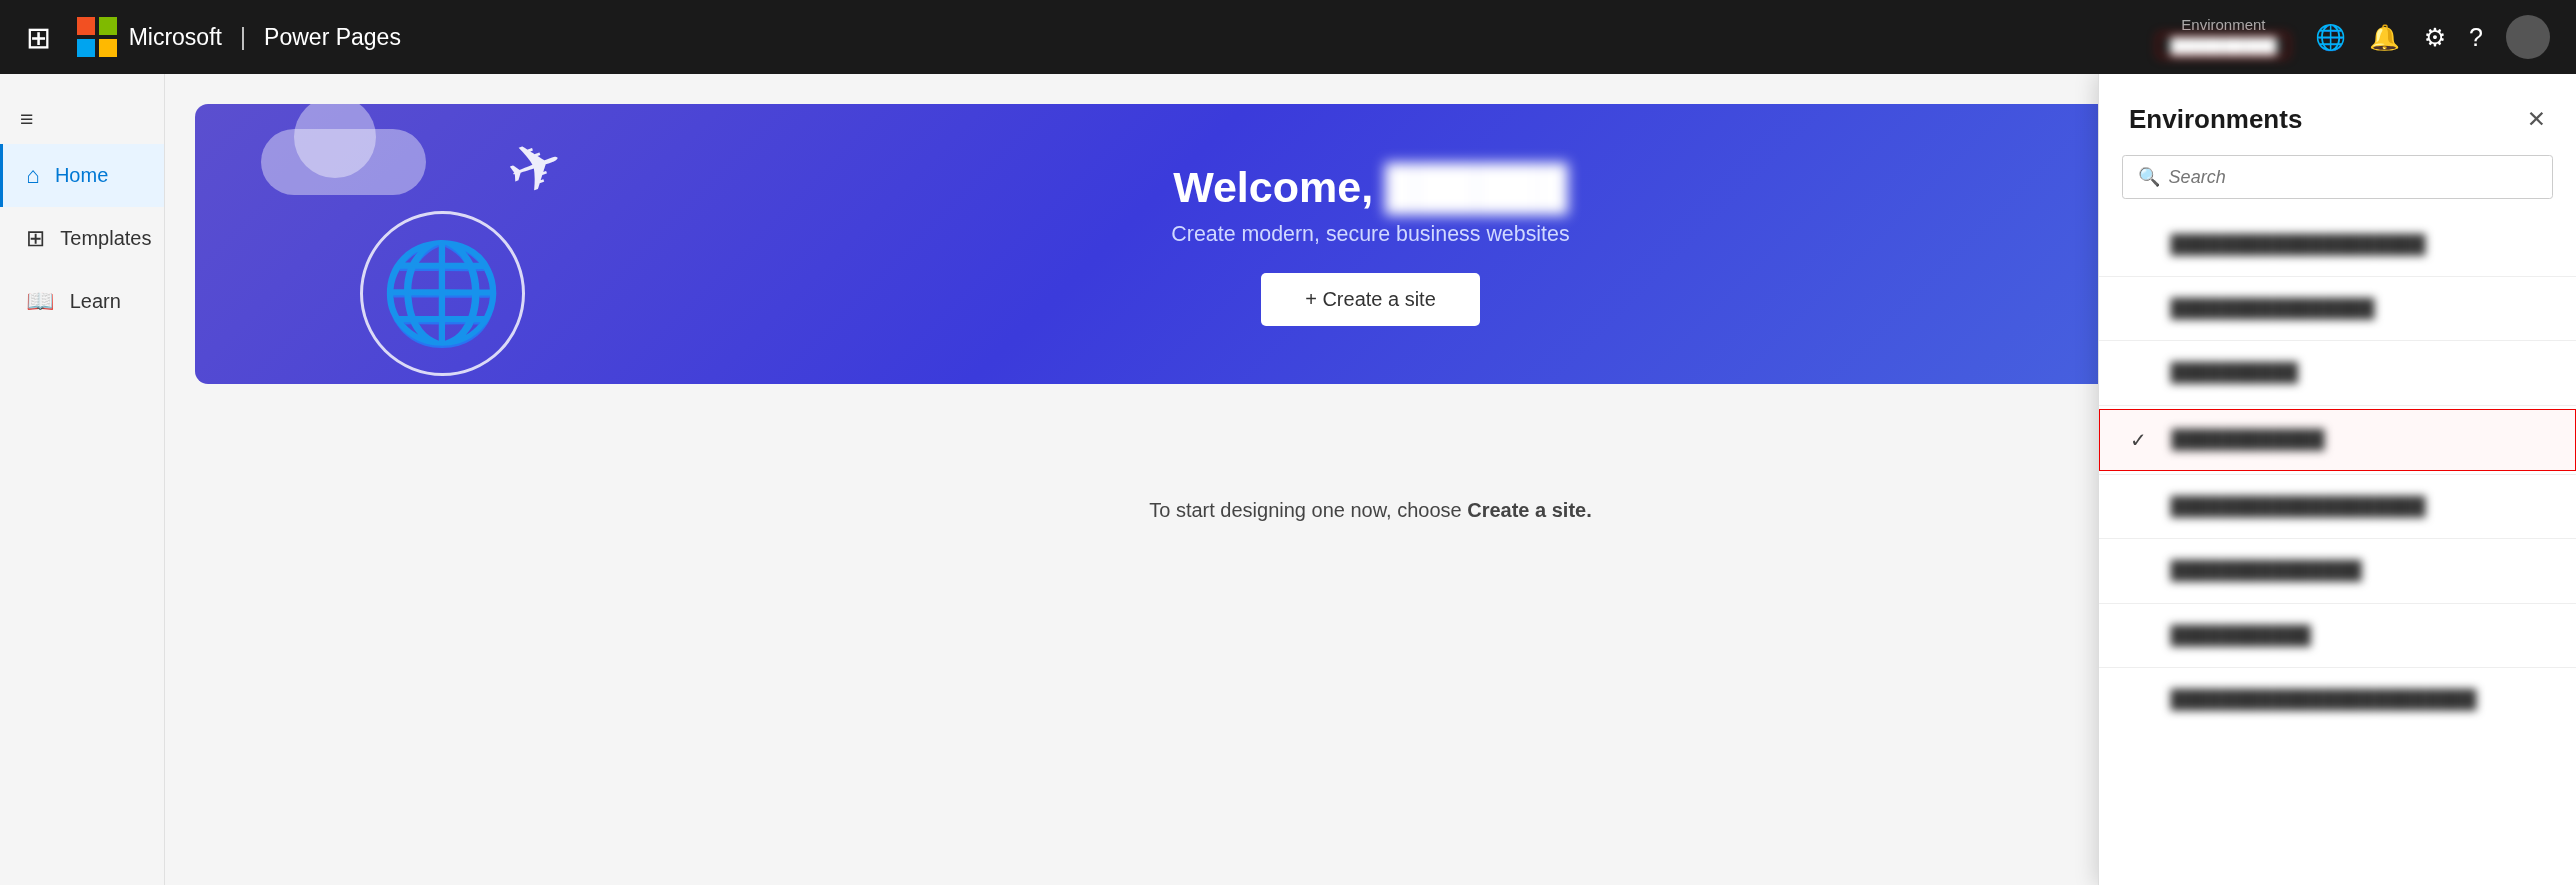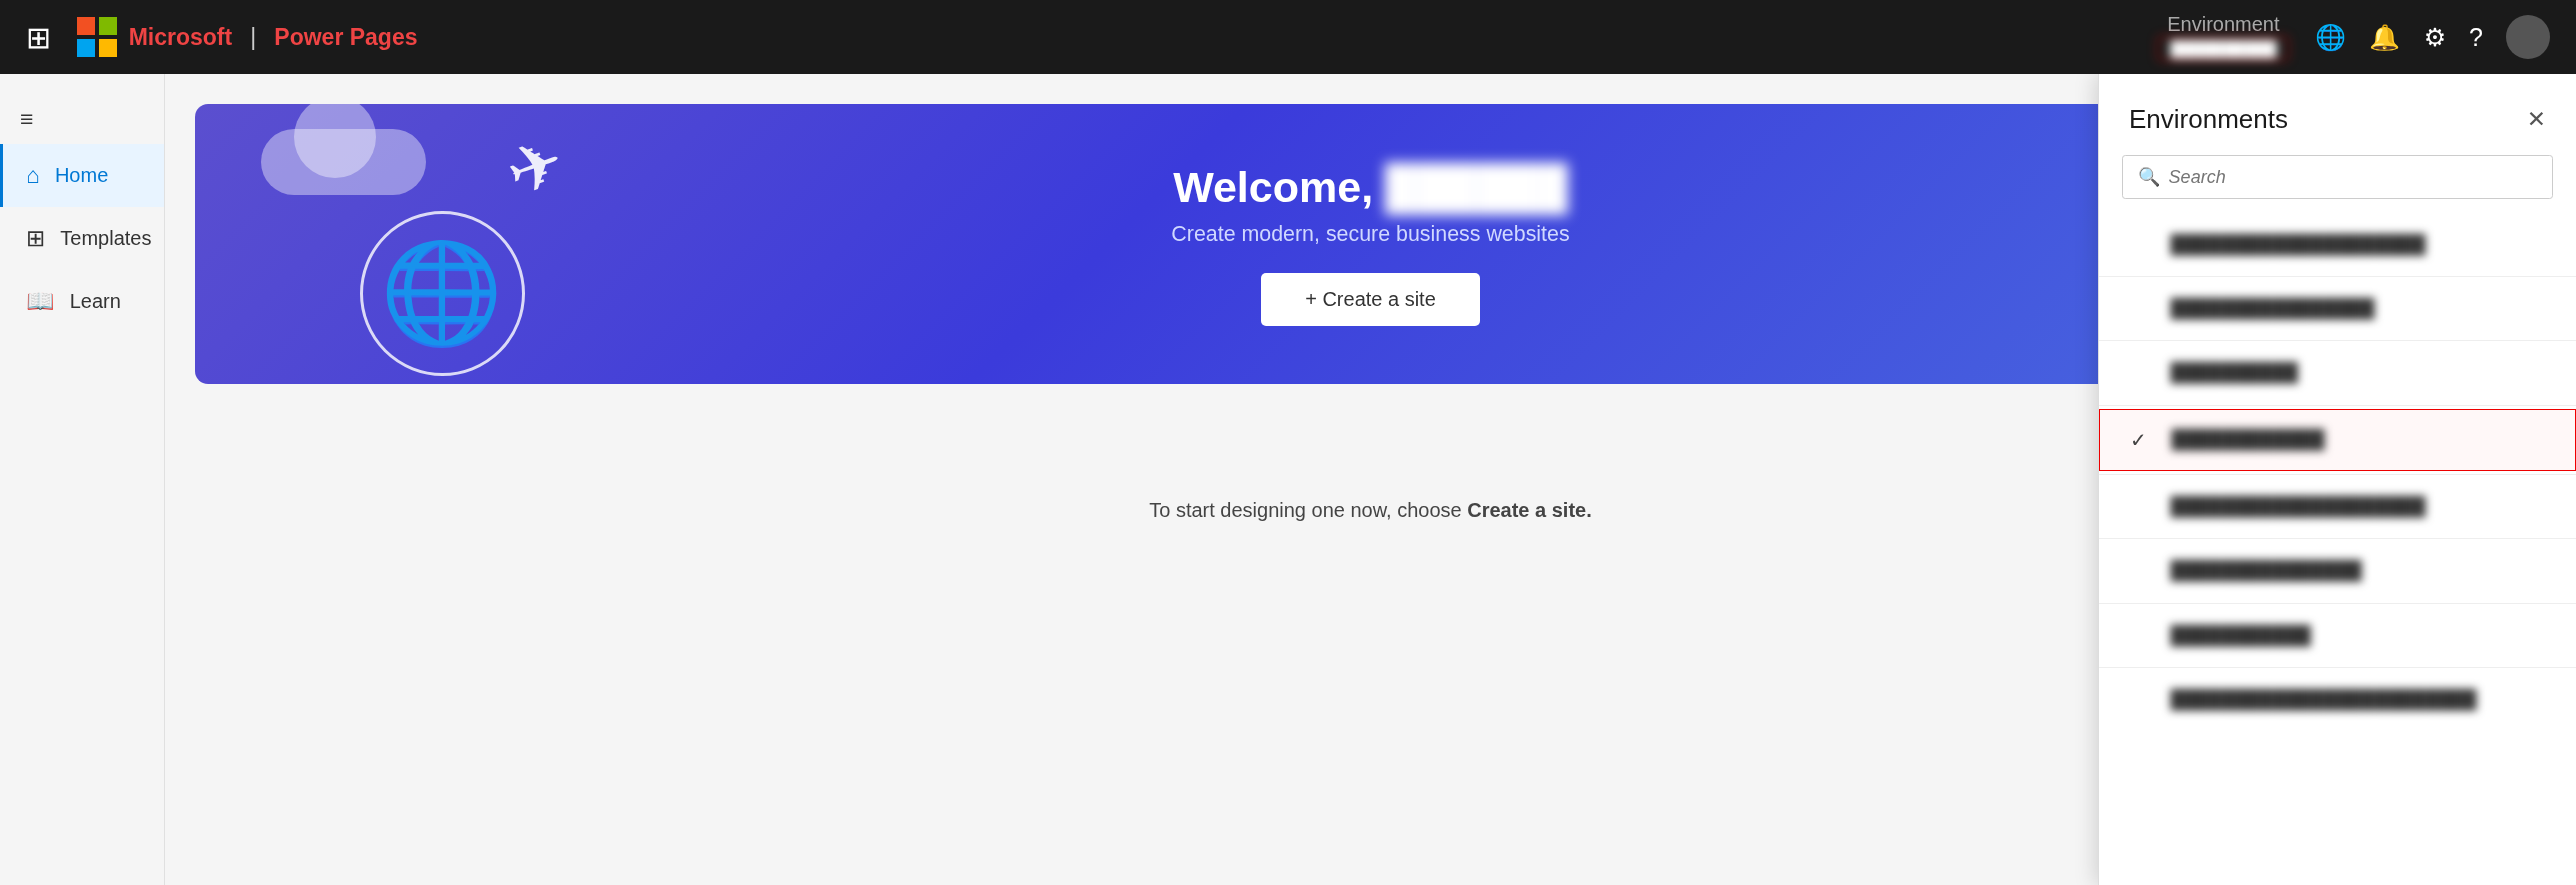--- a/index.html
+++ b/index.html
@@ -32,34 +32,34 @@
       display: grid;
       grid-template-columns: 1fr 1fr;
       grid-template-rows: 1fr 1fr;
       gap: 3.3px;
     }
     .ms-logo .sq1 { background: #f25022; }
     .ms-logo .sq2 { background: #7fba00; }
     .ms-logo .sq3 { background: #00a4ef; }
     .ms-logo .sq4 { background: #ffb900; }
     .topbar-brand {
-      color: #ef4444;
+      color: #ffffff;
       font-size: 23px;
-      font-weight: 700;
+      font-weight: 400;
     }
     .topbar-spacer { flex: 1; }
     .topbar-env {
       display: flex;
       flex-direction: column;
       align-items: center;
       cursor: pointer;
     }
     .topbar-env-label {
       color: #aaa;
-      font-size: 20px;
+      font-size: 15px;
     }
     .topbar-env-value {
       background: transparent;
       border: 1.6px solid #e00;
       color: white;
       font-size: 15px;
       padding: 3.3px 11.5px;
       border-radius: 3.3px;
       min-width: 132px;
       text-align: center;
@@ -288,21 +288,21 @@
       flex-direction: column;
     }
     .env-panel-header {
       display: flex;
       align-items: center;
       justify-content: space-between;
       padding: 30px 30px 20px;
     }
     .env-panel-title {
       font-size: 26px;
-      font-weight: 400;
+      font-weight: 700;
       color: #1a1a1a;
     }
     .env-panel-close {
       font-size: 23px;
       cursor: pointer;
       color: #555;
       background: none;
       border: none;
     }
     .env-search {

